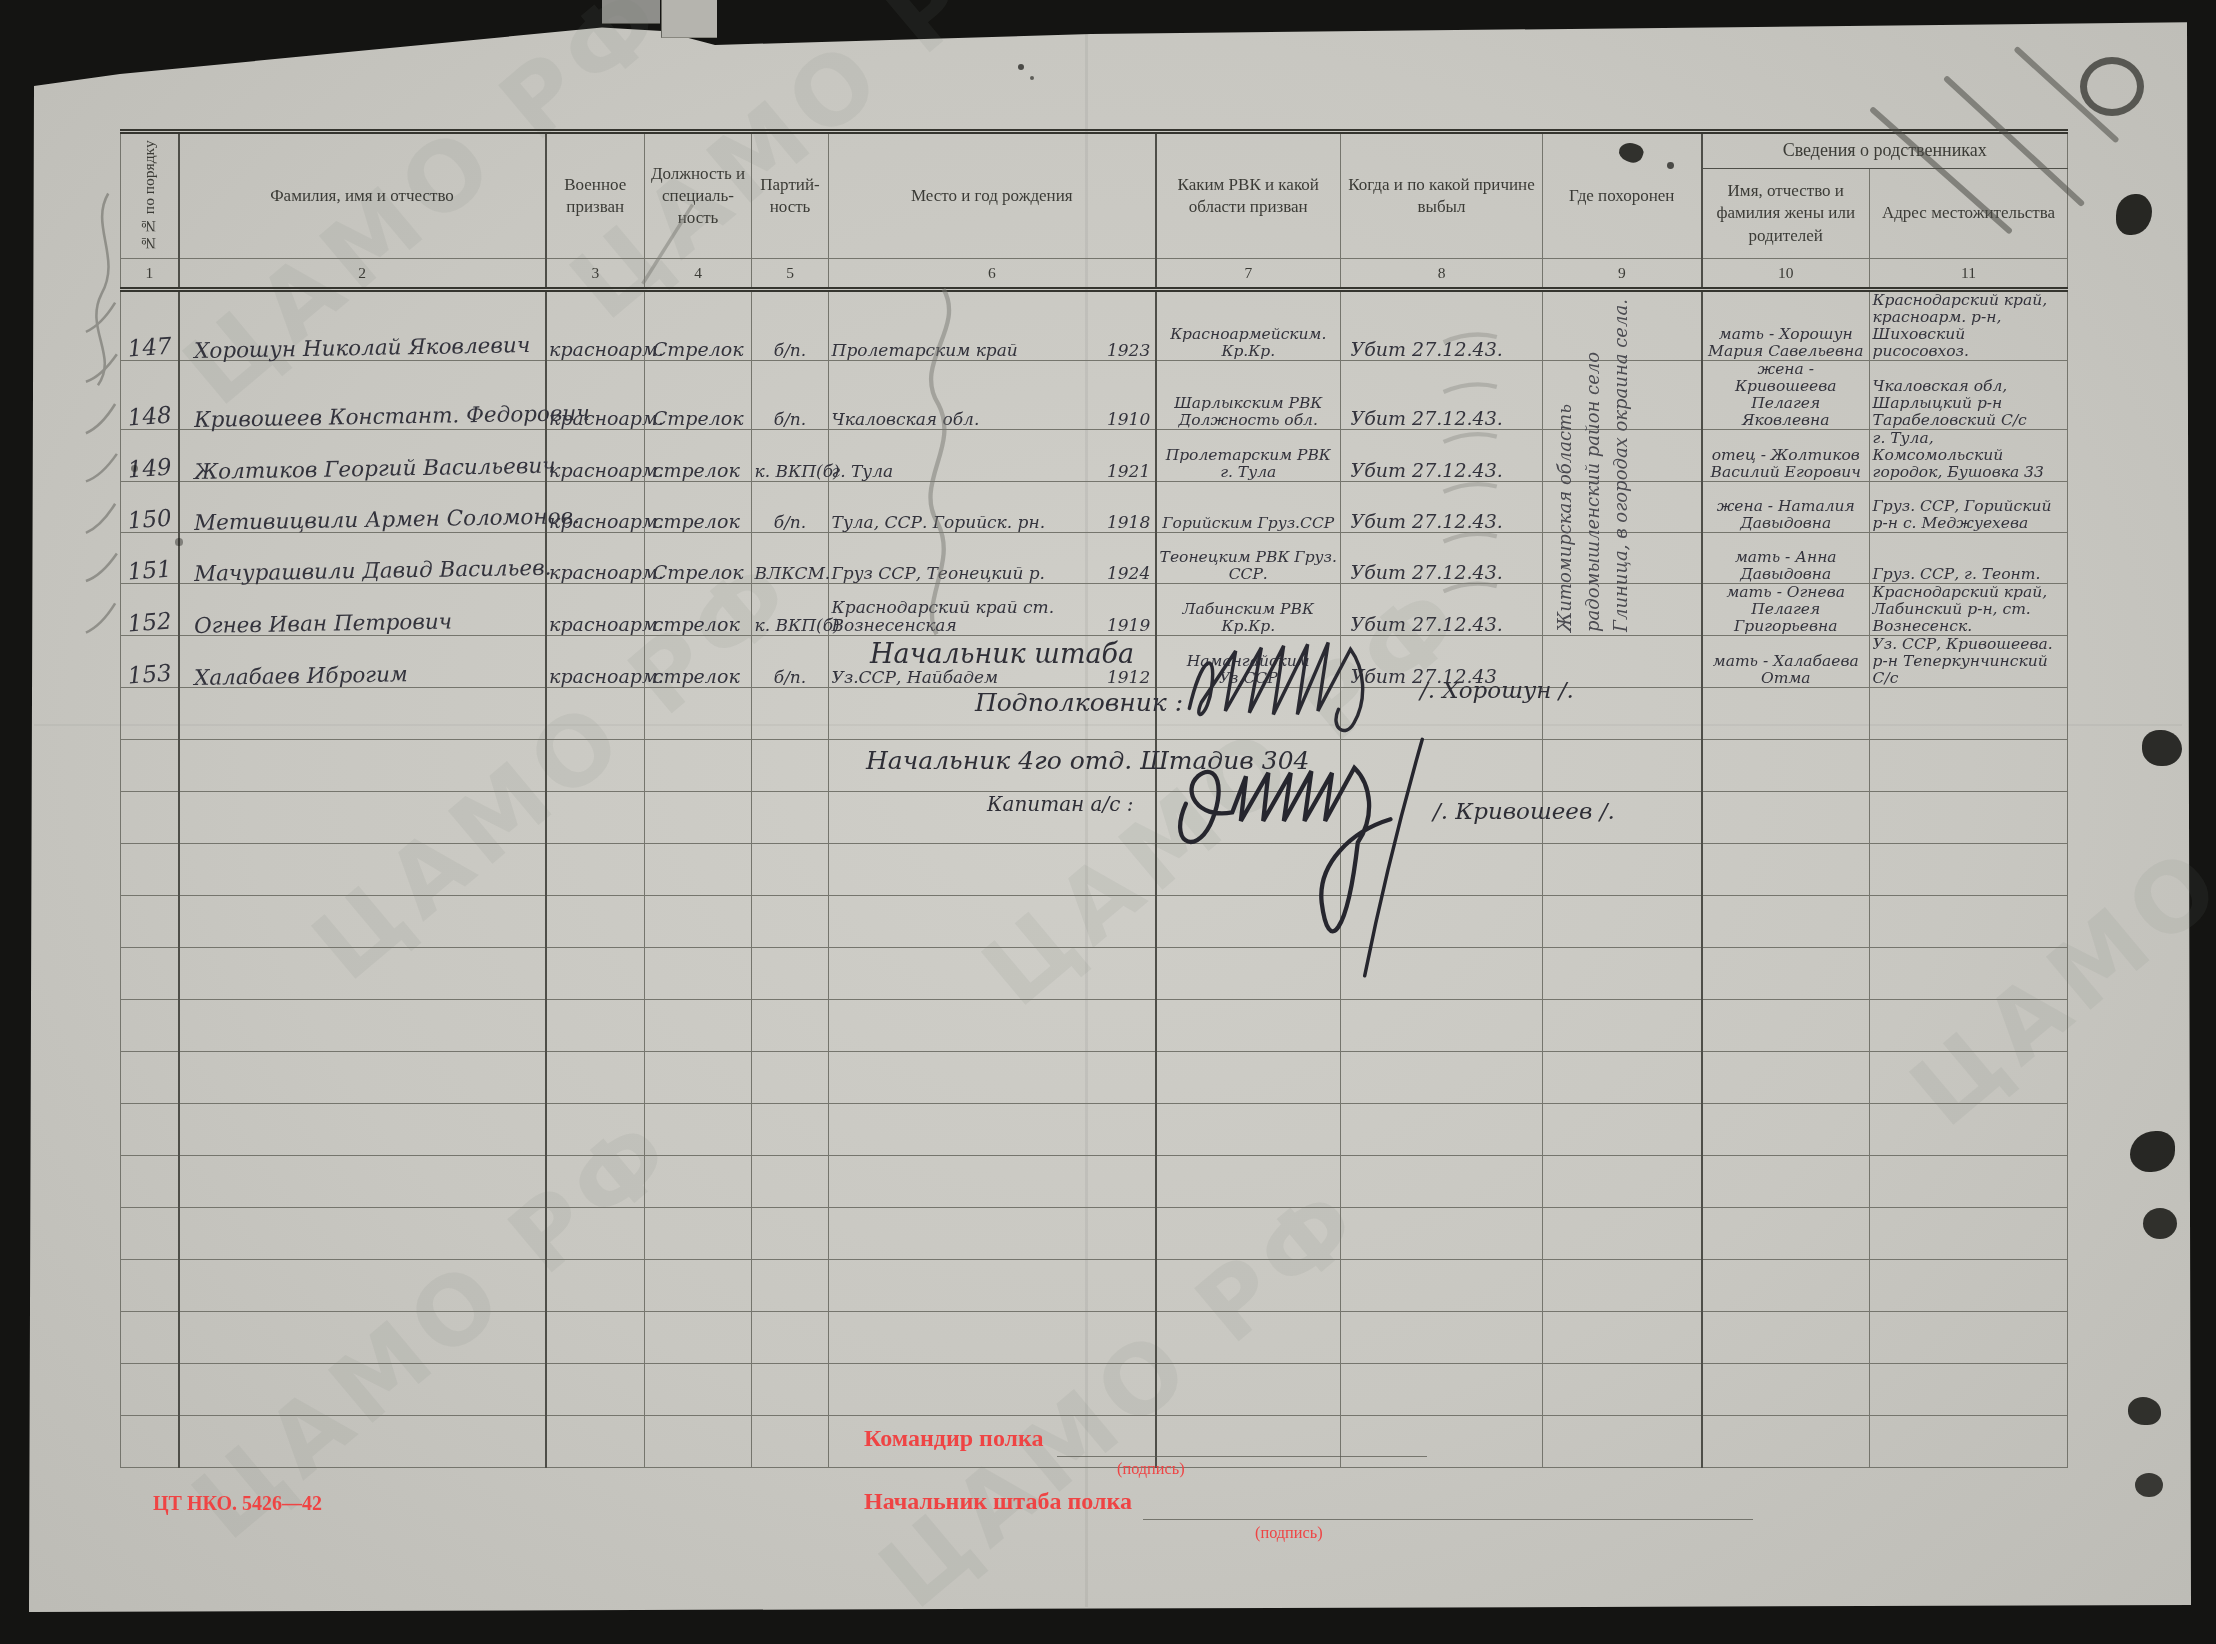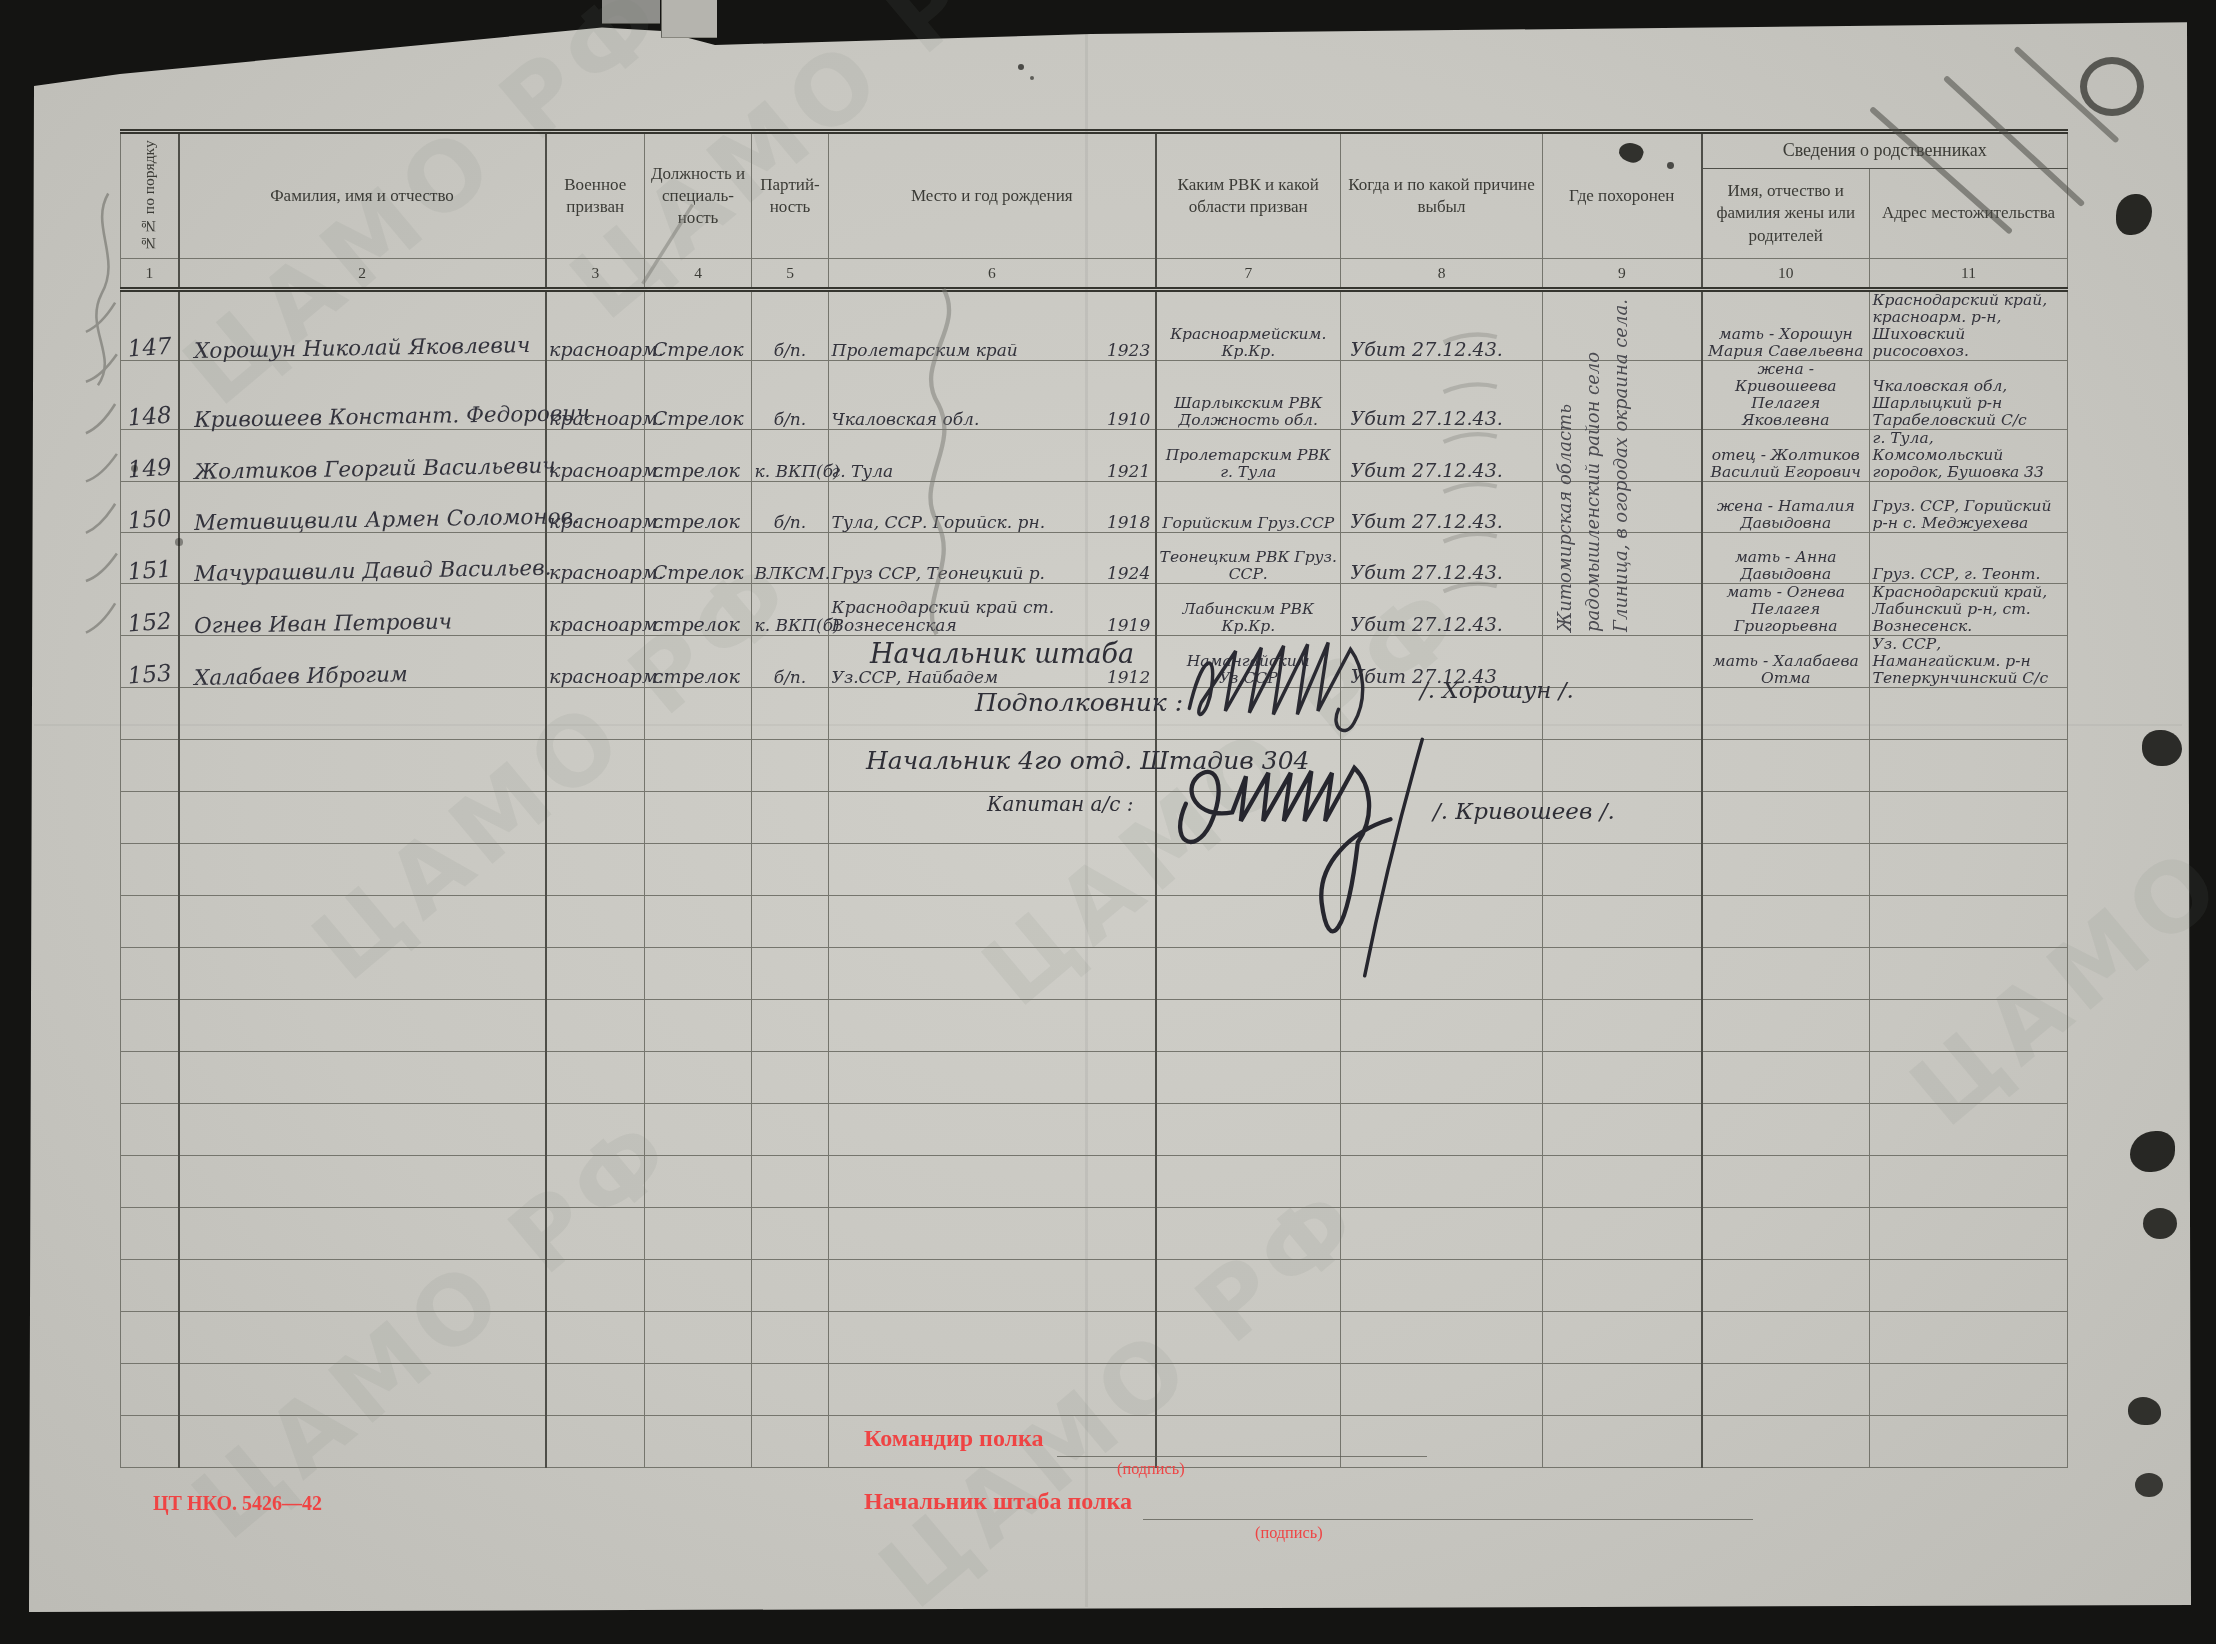--- a/index.html
+++ b/index.html
@@ -356,21 +356,21 @@
             <span class="hw hw-rvk">Намангайским Уз.ССР</span>
           </td>
         <td class="cell">
             <span class="hw hw-fate">Убит 27.12.43</span>
           </td>
         <td class="cell"></td>
         <td class="cell dbl">
             <span class="hw hw-rel">мать - Халабаева Отма</span>
           </td>
         <td class="cell">
-            <span class="hw hw-addr">Уз. ССР, Намангайским. р-н Теперкунчинский С/с</span>
+            <span class="hw hw-addr">Уз. ССР, Кривошеева. р-н Теперкунчинский С/с</span>
           </td>
       </tr>
     </tbody>
     <tbody id="empty-rows">
         <tr class="empty">
           <td></td>
           <td class="dbl"></td>
           <td class="dbl"></td>
           <td></td>
           <td></td>

